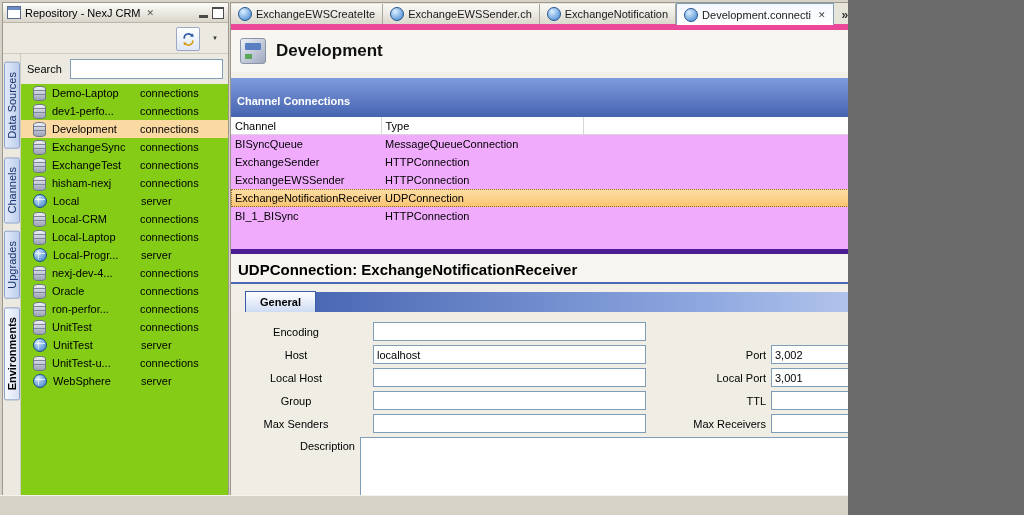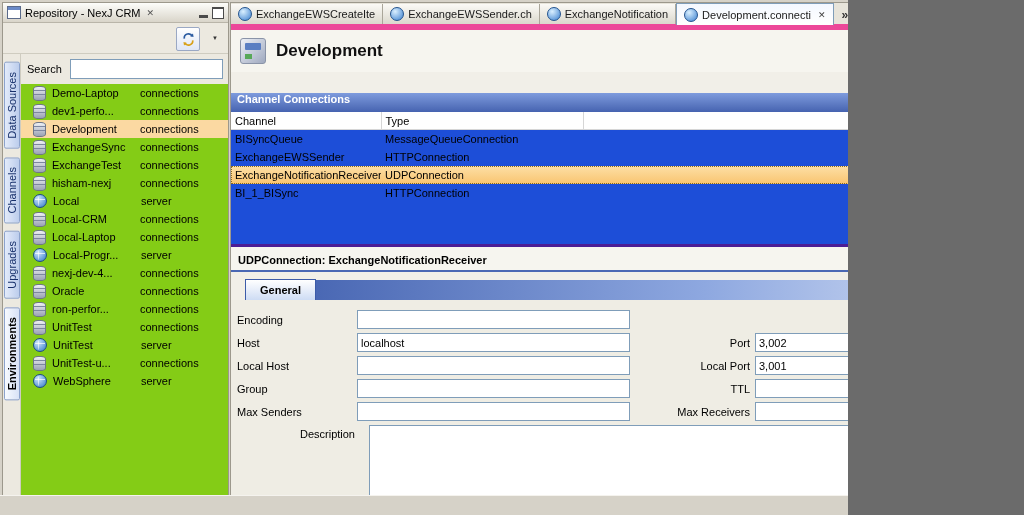--- a/index.html
+++ b/index.html
@@ -48,46 +48,46 @@
   .tab-icon{width:12px;height:12px;border-radius:50%;border:1px solid #23538e;background:radial-gradient(circle at 35% 30%,#d9efff,#3b80cf);flex:0 0 auto}
   .tab-close{font-size:9px;color:#444;margin-left:3px}
   .tab-chevron{align-self:center;margin-left:8px;font-weight:bold;color:#333;font-size:12px}
   .tab-chevron sup{font-size:9px}
   .tabbar-right{position:absolute;right:5px;top:4px;display:flex;gap:7px;align-items:flex-start}
   .page-header{height:42px;display:flex;align-items:center;gap:10px;padding-left:9px;background:#f6f5ef;flex:0 0 auto}
   .page-icon{width:24px;height:24px;border:1px solid #8a94a8;border-radius:3px;background:linear-gradient(135deg,#eef1f7,#9fa9bf);position:relative;flex:0 0 auto}
   .page-icon::before{content:"";position:absolute;left:4px;top:4px;right:4px;height:7px;background:#5a7ec2;border-radius:1px}
   .page-icon::after{content:"";position:absolute;left:4px;bottom:4px;width:7px;height:5px;background:#58a858}
   .page-title{font-size:17px;font-weight:bold;color:#111}
-  .section-bar{height:19px;margin-top:21px;display:flex;align-items:flex-start;padding:0 6px;background:linear-gradient(180deg,#7e9bdd,#4663b0);color:#fff;font-weight:bold;flex:0 0 auto}
+  .section-bar{height:19px;margin-top:6px;display:flex;align-items:flex-end;padding:10px 6px;background:linear-gradient(180deg,#7e9bdd,#4663b0);color:#fff;font-weight:bold;flex:0 0 auto}
   .check-icon{margin-left:auto;color:#35b135;letter-spacing:-5px;font-size:12px;text-shadow:0 0 1px #fff;padding-right:6px;font-weight:bold}
-  .table-zone{height:132px;background:#1d4ed8;position:relative;border-bottom:3px solid #4c1d95;flex:0 0 auto;overflow:hidden}
+  .table-zone{height:132px;background:#f0abfc;position:relative;border-bottom:5px solid #4c1d95;flex:0 0 auto;overflow:hidden}
   table.conn{border-collapse:collapse;table-layout:fixed;width:100%}
   table.conn th{font-weight:normal;text-align:left;height:17px;padding:0 4px;border-right:1px solid #d6d6d6;border-bottom:1px solid #d6d6d6;background:#fff;white-space:nowrap;overflow:hidden}
   table.conn th:last-child{border-right:none}
   table.conn td{height:18px;padding:0 4px;white-space:nowrap;overflow:hidden}
   tr.sel-row td{background:linear-gradient(#fddfa6,#f9c470)}
   tr.sel-row{outline:1px dotted #8a6a20;outline-offset:-1px}
   .vscroll{position:absolute;right:0;top:18px;bottom:0;width:17px;background:#f2f1ea;border-left:1px solid #d0cec4;display:flex;flex-direction:column}
   .sb-btn{height:15px;flex:0 0 auto;background:linear-gradient(#fefefe,#d4ddf2);border:1px solid #8ca0c8;border-radius:2px;color:#39589c;font-size:7px;line-height:12px;text-align:center}
   .sb-track{flex:1;position:relative}
   .sb-thumb{position:absolute;left:1px;right:1px;top:2px;height:76px;background:linear-gradient(90deg,#eef2fc,#b9c8ec);border:1px solid #8ca0c8;border-radius:2px}
-  .detail-header{padding:7px 0 4px 7px;background:#f6f5ef;font-size:11px;font-weight:bold;flex:0 0 auto}
+  .detail-header{padding:7px 0 4px 7px;background:#f6f5ef;font-size:15px;font-weight:bold;flex:0 0 auto}
   .blue-rule{height:2px;background:#4a68b4;flex:0 0 auto}
   .gen-strip{margin-top:7px;height:21px;display:flex;align-items:flex-end;padding-left:14px;flex:0 0 auto}
   .gen-tab{height:20px;display:flex;align-items:center;padding:0 14px;font-weight:bold;border:1px solid #3c5ba8;border-bottom:none;background:linear-gradient(#ffffff,#cedcf4);position:relative;z-index:1}
   .gen-bar{flex:1;height:20px;background:linear-gradient(90deg,#4a68b4,#8ea8e0 55%,#dbe4f6)}
   .form{flex:1;background:#efede4;padding:8px 0 0 6px;min-height:0}
   .frow{display:flex;align-items:center;height:23px}
-  .flabel{width:118px;text-align:left;padding-right:2px;flex:0 0 auto;white-space:nowrap}
+  .flabel{width:118px;text-align:center;padding-right:18px;flex:0 0 auto;white-space:nowrap}
   .finput{width:265px;height:17px;border:1px solid #7f9db9;background:#fff;font:11px "Liberation Sans",sans-serif;padding:0 3px;flex:0 0 auto}
   .rlabel{width:120px;text-align:right;padding-right:5px;flex:0 0 auto;white-space:nowrap}
   .rinput{width:272px}
   .frow-desc{display:flex;align-items:flex-start;margin-top:2px}
-  .desc-label{width:118px;text-align:right;padding-right:14px;padding-top:3px;flex:0 0 auto}
+  .desc-label{width:118px;text-align:right;padding-right:5px;padding-top:3px;flex:0 0 auto}
   .desc-box{width:657px;height:72px;border:1px solid #7f9db9;background:#fff;position:relative}
   .desc-scroll{position:absolute;right:0;top:0;bottom:0;width:17px;background:#f2f1ea;border-left:1px solid #d8d6cc;display:flex;flex-direction:column;justify-content:space-between}
   .statusbar{position:absolute;left:0;right:0;bottom:0;height:19px;background:#d6d2c8;border-top:1px solid #f5f3ee}
 </style>
 </head>
 <body>
 
 <div class="screen">
 
   <div class="left-view">
@@ -265,20 +265,25 @@
               <th></th>
             </tr>
           </thead>
         <tbody>
             <tr>
               <td>BISyncQueue</td>
               <td>MessageQueueConnection</td>
               <td></td>
             </tr>
             <tr>
+              <td>ExchangeSender</td>
+              <td>HTTPConnection</td>
+              <td></td>
+            </tr>
+            <tr>
               <td>ExchangeEWSSender</td>
               <td>HTTPConnection</td>
               <td></td>
             </tr>
             <tr class="sel-row">
               <td>ExchangeNotificationReceiver</td>
               <td>UDPConnection</td>
               <td></td>
             </tr>
             <tr>

